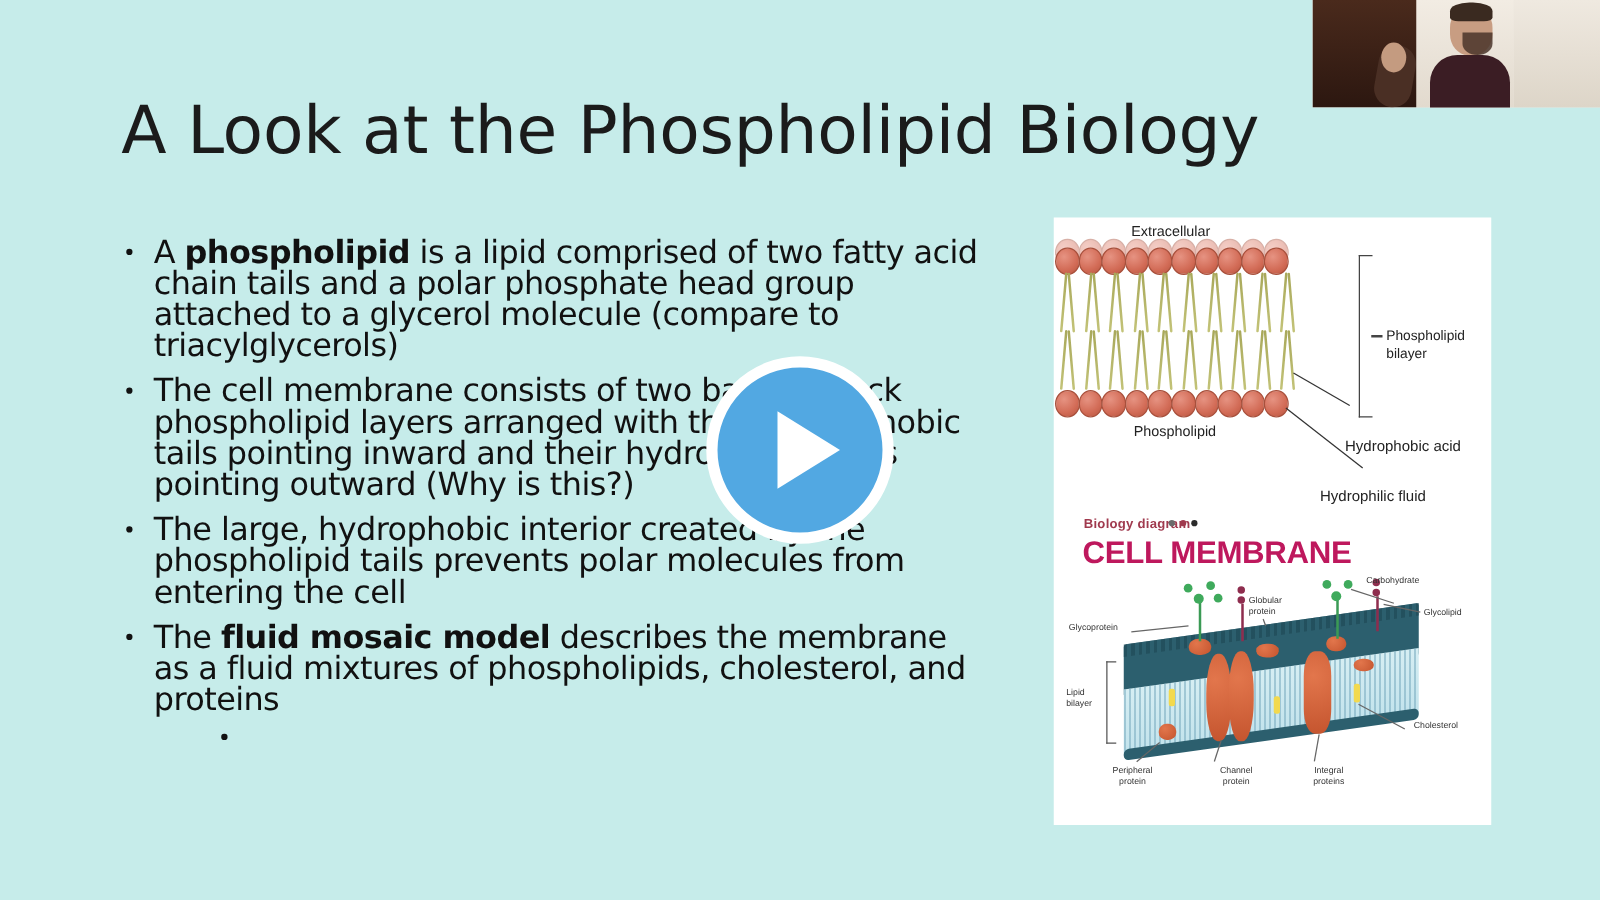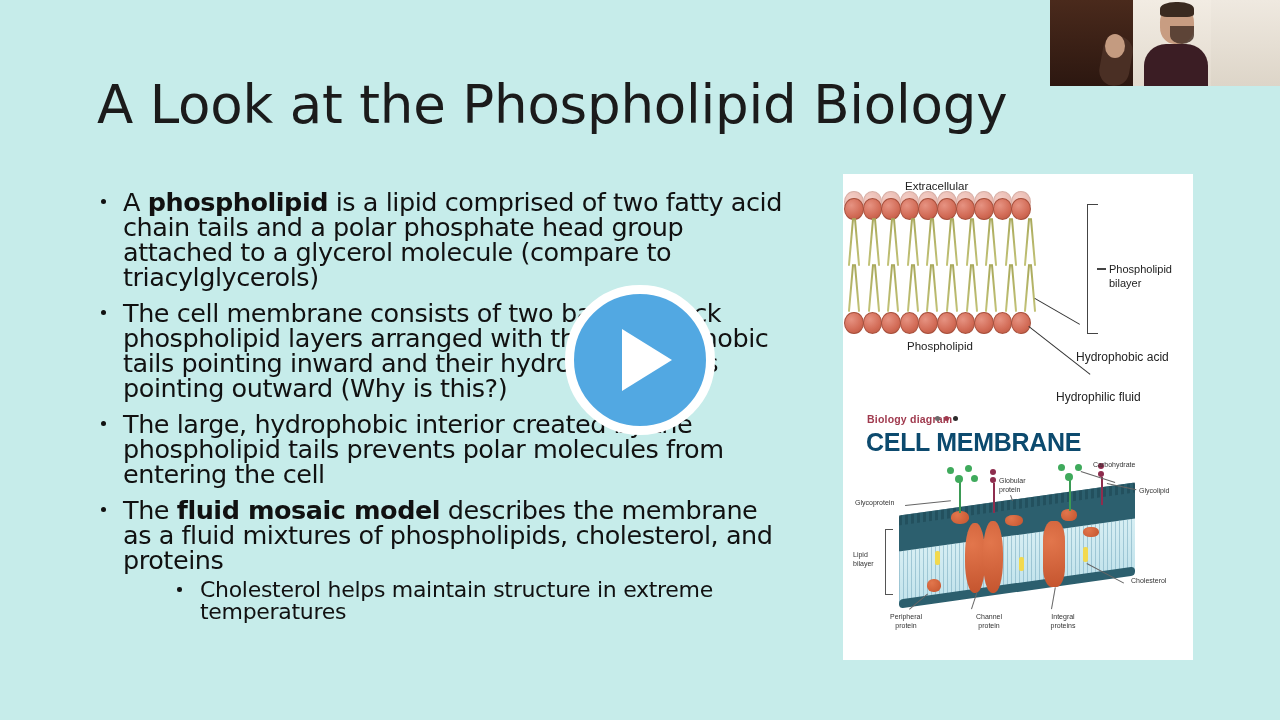--- a/index.html
+++ b/index.html
@@ -196,21 +196,21 @@
     letter-spacing: .2px;
   }
   .bd-dots { position: absolute; left: 24px; top: 4px; }
   .bd-dot {
     position: absolute; top: 3px;
     width: 5px; height: 5px; border-radius: 50%;
   }
   #lbl-cell-membrane {
     left: 23px; top: 19px;
     font-size: 25px; font-weight: 700;
-    color: #0c4a6e; letter-spacing: -0.3px;
+    color: #be185d; letter-spacing: -0.3px;
     font-family: "Liberation Sans", sans-serif;
   }
 
   .cm-stage { position: absolute; left: 0; top: 52px; width: 350px; height: 200px; }
   .cm-top {
     position: absolute;
     left: 56px; top: 38px;
     width: 236px; height: 42px;
     background: #2c5f6e;
     transform: skewY(-8deg);
@@ -325,21 +325,20 @@
       <span>The large, hydrophobic interior created by the phospholipid tails prevents polar molecules from entering the cell</span>
     </div>
 
     <div class="bullet">
       <span class="dot"></span>
       <span>
         <span>The </span><b>fluid mosaic model</b><span> describes the membrane as a fluid mixtures of phospholipids, cholesterol, and proteins</span>
       </span>
       <div class="subbullet">
         <span class="dot"></span>
-        <span>Cholesterol helps maintain structure in extreme temperatures</span>
       </div>
     </div>
 
   </div>
 
   <div id="figure-panel">
 
     <div id="bilayer-diagram">
 
       <div class="fig-label" id="lbl-extracellular">Extracellular</div>

